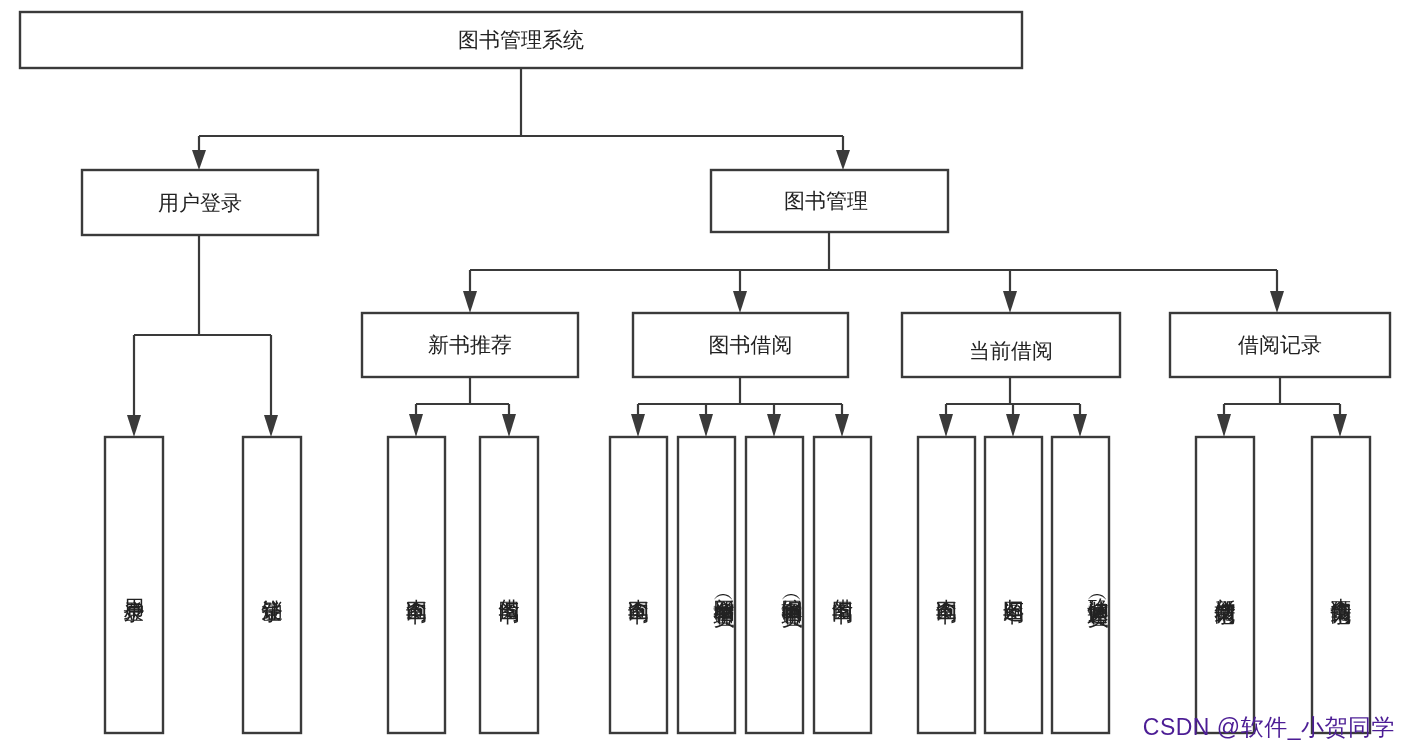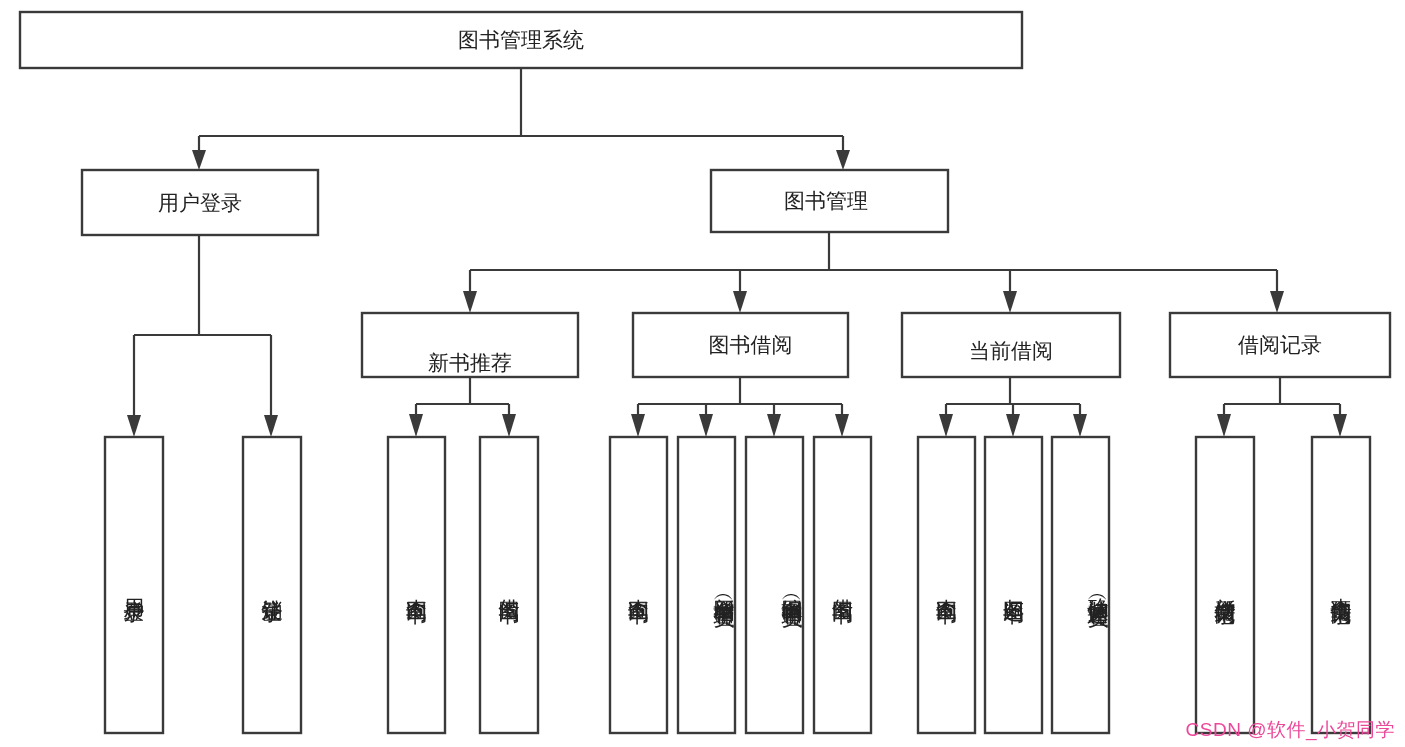--- a/index.html
+++ b/index.html
@@ -64,22 +64,22 @@
     font-size: 21px;
     color: #222222;
     white-space: nowrap;
     pointer-events: none;
   }
   #watermark {
     position: absolute;
     right: 10px;
     bottom: 4px;
     font-family: "Liberation Sans", "DejaVu Sans", sans-serif;
-    font-size: 19px;
-    color: #ec4899;
+    font-size: 23px;
+    color: #4c1d95;
     letter-spacing: 0.5px;
     user-select: none;
   }
 </style>
 </head>
 <body>
 
 <div id="diagram-root">
 
   <svg class="diagram" viewBox="0 0 1405 747" xmlns="http://www.w3.org/2000/svg">
@@ -184,21 +184,21 @@
 
     <rect class="node-box" x="1196" y="437" width="58" height="296"></rect>
     <rect class="node-box" x="1312" y="437" width="58" height="296"></rect>
   </svg>
 
   <div class="hlabel-wrap" style="left:20px; top:12px; width:1002px; height:56px;">图书管理系统</div>
 
   <div class="hlabel-wrap" style="left:82px; top:170px; width:236px; height:65px;">用户登录</div>
   <div class="hlabel-wrap" style="left:711px; top:170px; width:230px; height:62px;">图书管理</div>
 
-  <div class="hlabel-wrap" style="left:362px; top:331px; width:216px; height:64px;">新书推荐</div>
+  <div class="hlabel-wrap" style="left:362px; top:313px; width:216px; height:64px;">新书推荐</div>
   <div class="hlabel-wrap" style="left:633px; top:313px; width:215px; height:64px;padding-left:10px;">图书借阅</div>
   <div class="hlabel-wrap" style="left:902px; top:313px; width:218px; height:76px;">当前借阅</div>
   <div class="hlabel-wrap" style="left:1170px; top:313px; width:220px; height:64px;">借阅记录</div>
 
   <div class="vlabel-wrap" style="left:105px; top:437px; width:58px; height:296px;">用户登录</div>
   <div class="vlabel-wrap" style="left:243px; top:437px; width:58px; height:296px;">注销登录</div>
 
   <div class="vlabel-wrap" style="left:388px; top:437px; width:57px; height:296px;">查询图书</div>
   <div class="vlabel-wrap" style="left:480px; top:437px; width:58px; height:296px;">借阅图书</div>
 

